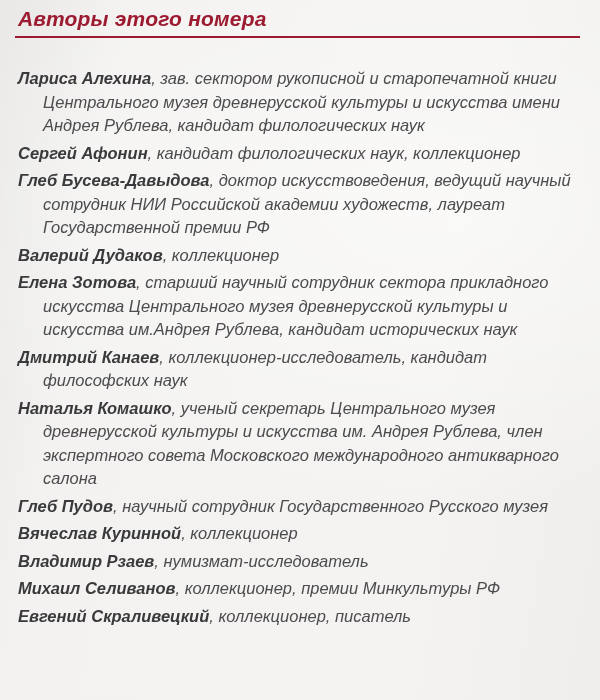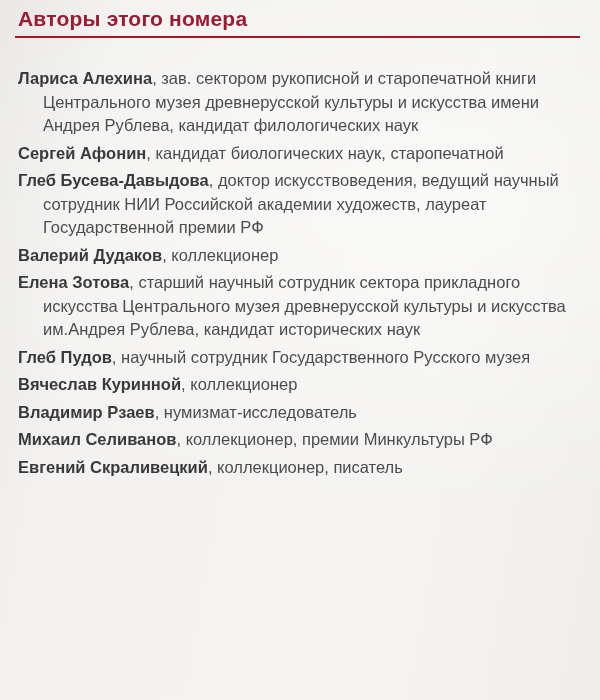--- a/index.html
+++ b/index.html
@@ -14,20 +14,21 @@
       radial-gradient(ellipse 900px 500px at 70% 30%, rgba(255,255,255,0.55), rgba(255,255,255,0) 60%),
       linear-gradient(100deg, #e9e8e6 0%, #f3f2f0 18%, #f4f3f1 70%, #efeeec 100%);
     font-family: "Liberation Sans", "DejaVu Sans", sans-serif;
     -webkit-font-smoothing: antialiased;
   }
   .page {
     box-sizing: border-box;
     width: 600px;
     height: 520px;
     padding: 6px 20px 0 15px;
+    font-style: italic;
   }
   .title {
     margin: 0;
     padding: 0 0 0 3px;
     font-size: 21px;
     line-height: 26px;
     font-weight: bold;
     letter-spacing: 0.2px;
     color: var(--accent, #9c1b31);
   }
@@ -59,30 +60,32 @@
 </head>
 <body>
 
 <div class="page">
   <h1 class="title">Авторы этого номера</h1>
   <div class="title-rule"></div>
 
   <div class="authors-list">
   <p class="entry"><span class="author-name">Лариса Алехина</span><span class="author-role">, зав. сектором рукописной и старопечатной книги Центрального музея древнерусской культуры и искусства имени Андрея Рублева, кандидат филологических наук</span></p>
 
-  <p class="entry"><span class="author-name">Сергей Афонин</span><span class="author-role">, кандидат биологических наук, старопечатной</span></p>
+  <p class="entry"><span class="author-name">Сергей Афонин</span><span class="author-role">, кандидат филологических наук, коллекционер</span></p>
 
   <p class="entry"><span class="author-name">Глеб Бусева-Давыдова</span><span class="author-role">, доктор искусствоведения, ведущий научный сотрудник НИИ Российской академии художеств, лауреат Государственной премии РФ</span></p>
 
   <p class="entry"><span class="author-name">Валерий Дудаков</span><span class="author-role">, коллекционер</span></p>
 
 
   <p class="entry"><span class="author-name">Елена Зотова</span><span class="author-role">, старший научный сотрудник сектора прикладного искусства Центрального музея древнерусской культуры и искусства им.Андрея Рублева, кандидат исторических наук</span></p>
 
+  <p class="entry"><span class="author-name">Дмитрий Канаев</span><span class="author-role">, коллекционер-исследователь, кандидат философских наук</span></p>
 
+  <p class="entry"><span class="author-name">Наталья Комашко</span><span class="author-role">, ученый секретарь Центрального музея древнерусской культуры и искусства им. Андрея Рублева, член экспертного совета Московского международного антикварного салона</span></p>
 
   <p class="entry"><span class="author-name">Глеб Пудов</span><span class="author-role">, научный сотрудник Государственного Русского музея</span></p>
 
   <p class="entry"><span class="author-name">Вячеслав Куринной</span><span class="author-role">, коллекционер</span></p>
 
   <p class="entry"><span class="author-name">Владимир Рзаев</span><span class="author-role">, нумизмат-исследователь</span></p>
 
   <p class="entry"><span class="author-name">Михаил Селиванов</span><span class="author-role">, коллекционер, премии Минкультуры РФ</span></p>
 
   <p class="entry"><span class="author-name">Евгений Скраливецкий</span><span class="author-role">, коллекционер, писатель</span></p>

